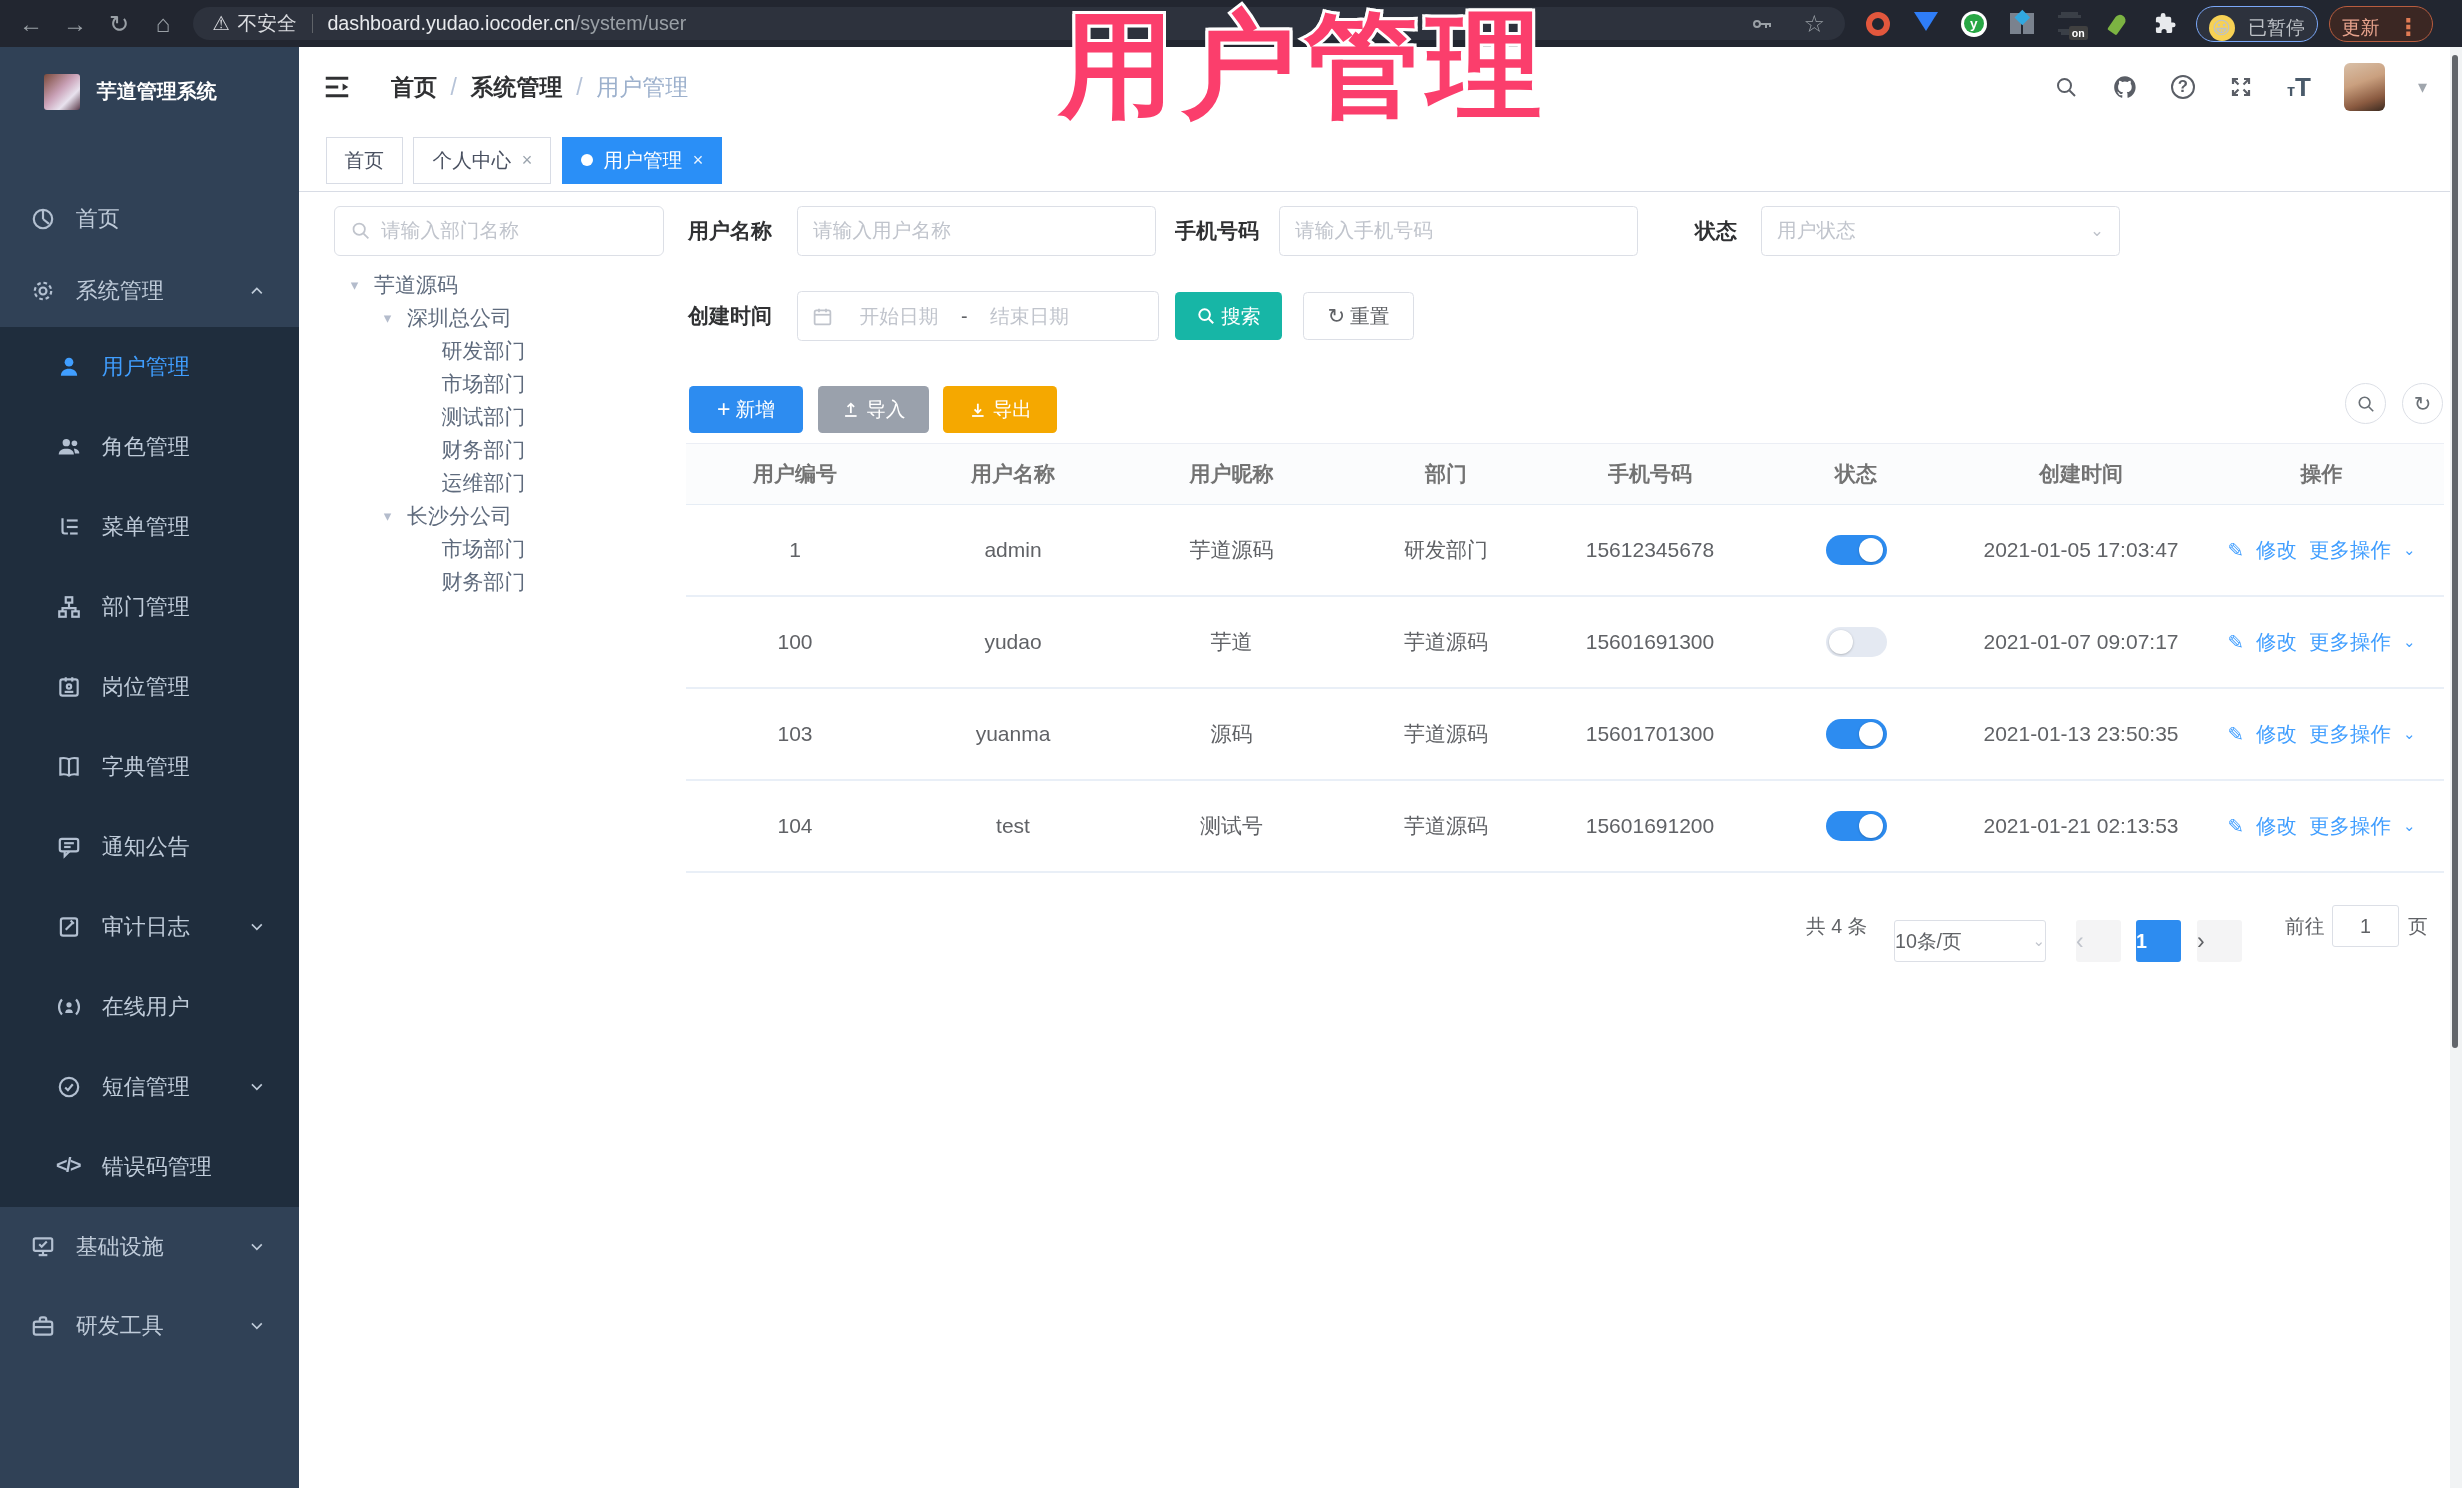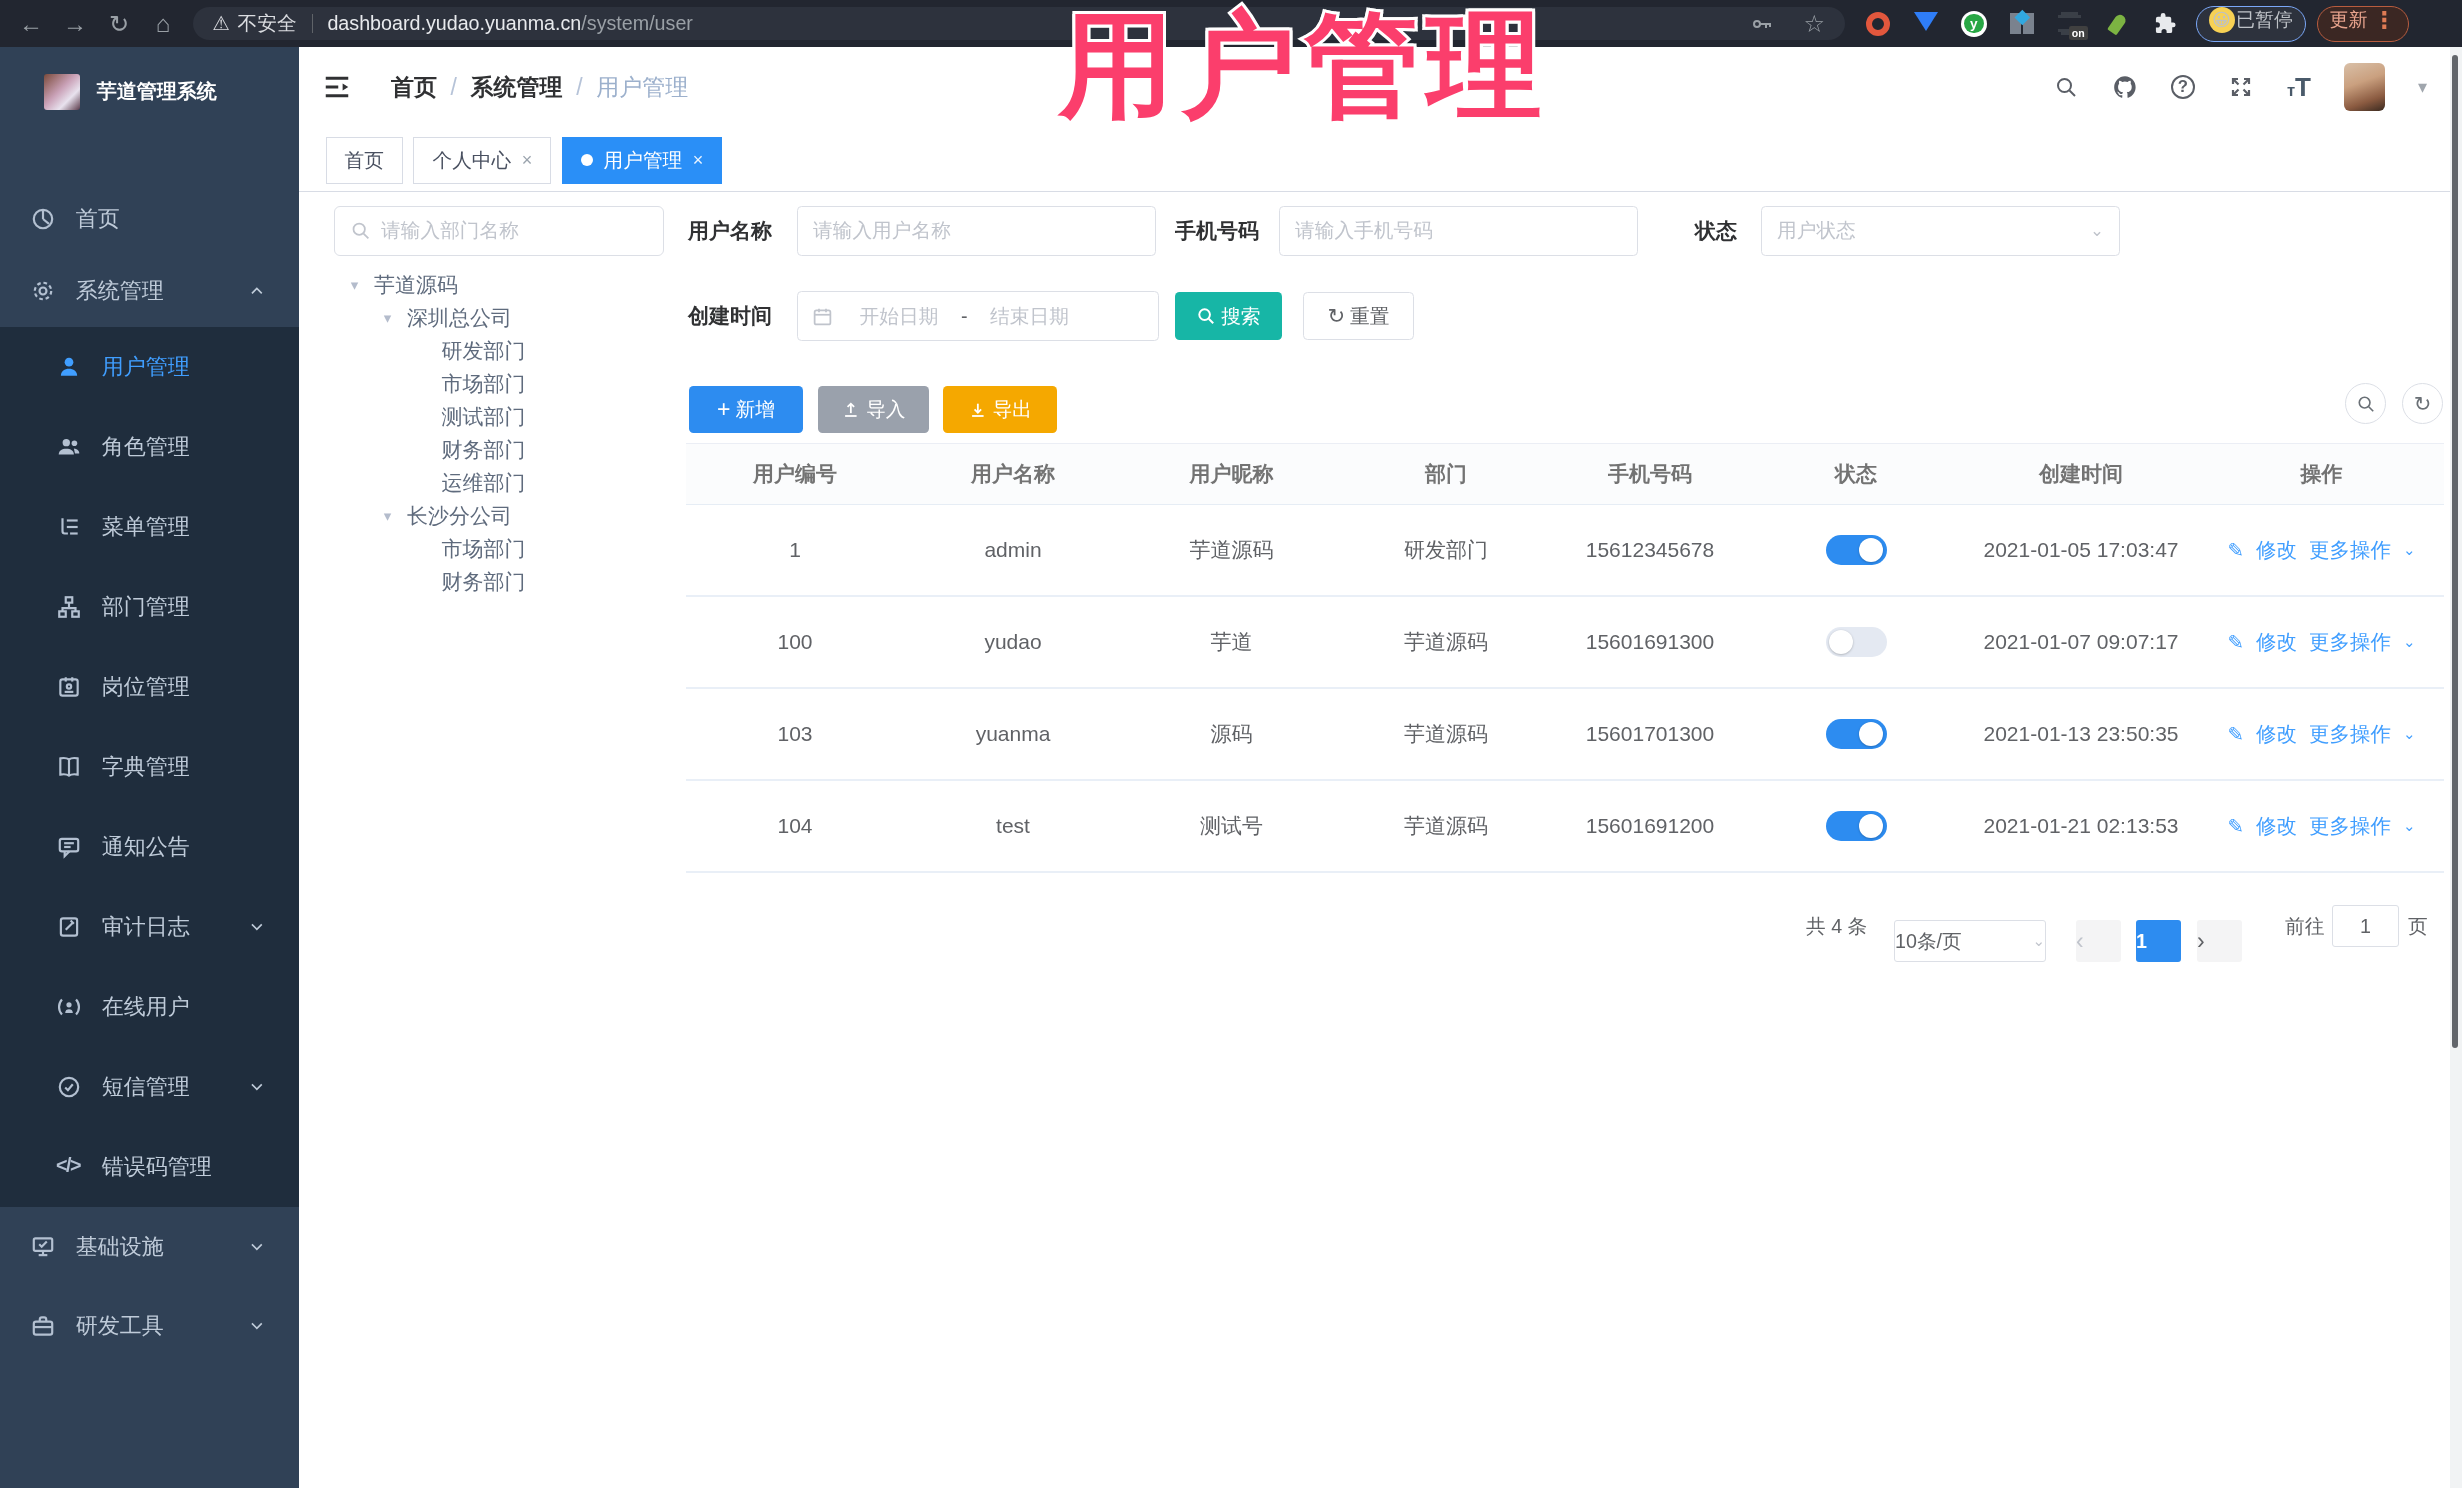--- a/index.html
+++ b/index.html
@@ -14,21 +14,21 @@
   .nav-ico { width:44px; height:33px; display:flex; align-items:center; justify-content:center;
     color:#9aa0a6; font-size:24px; }
   .omnibox { margin-left:7.6px; width:1652px; height:33px; background:#2d323d; border-radius:16.7px;
     display:flex; align-items:center; padding:0 19.7px; color:#e8eaed; font-size:19.7px; }
   .omni-warn { color:#dadce0; display:flex; align-items:center; gap:7.6px; }
   .omni-div { width:0.8px; height:19.7px; background:#5f6368; margin:0 15px; }
   .omni-path { color:#9aa0a6; }
   .omni-right { margin-left:auto; display:flex; align-items:center; gap:29px; color:#9aa0a6; }
   .ext-row { display:flex; align-items:center; gap:21px; margin-left:19.7px; }
   .ext { width:27px; height:27px; display:flex; align-items:center; justify-content:center; position:relative; }
-  .pill { height:36px; border-radius:18px; display:flex; align-items:flex-start; padding:0 12px; gap:1px; }
+  .pill { height:36px; border-radius:18px; display:flex; align-items:flex-end; padding:0 12px; gap:13px; }
   .pill-profile { margin-left:16.7px; border:1.5px solid #7aa7f8; background:#2d323d; color:#bdc1c6; font-size:19px; }
   .pill-update { margin-left:10.6px; border:1.5px solid #b85c3e; background:#3b2723; color:#e6a28c; font-size:19px; }
   .face { width:26px; height:26px; border-radius:50%; background:#f7d154; position:relative; }
   .face:after { content:"😀"; font-size:18px; position:absolute; left:3px; top:2.3px; }
   .dots { color:#e07b54; font-size:23px; font-weight:700; margin-left:4.5px; letter-spacing:0; }
 
   
   .app { position:absolute; left:0; top:47px; width:2462px; height:1441px; display:flex; }
 
   
@@ -159,21 +159,21 @@
   <span class="nav-ico" style="margin-left:9px">←</span>
   <span class="nav-ico">→</span>
   <span class="nav-ico">↻</span>
   <span class="nav-ico">⌂</span>
   <div class="omnibox">
     <span class="omni-warn">
       <span>⚠</span>
       <span>不安全</span>
     </span>
     <span class="omni-div"></span>
-    <span>dashboard.yudao.yuanma.cn</span>
+    <span>dashboard.yudao.iocoder.cn</span>
     <span class="omni-path">/system/user</span>
     <span class="omni-right">
       <span>
         <svg width="24" height="24" viewBox="0 0 24 24">
             <circle cx="7" cy="12" r="3" fill="none" stroke="currentColor" stroke-width="2"></circle>
             <line x1="10" y1="12" x2="21" y2="12" stroke="currentColor" stroke-width="2"></line>
             <line x1="16" y1="12" x2="16" y2="16" stroke="currentColor" stroke-width="2"></line>
             <line x1="20" y1="12" x2="20" y2="15" stroke="currentColor" stroke-width="2"></line>
           </svg>
       </span>

